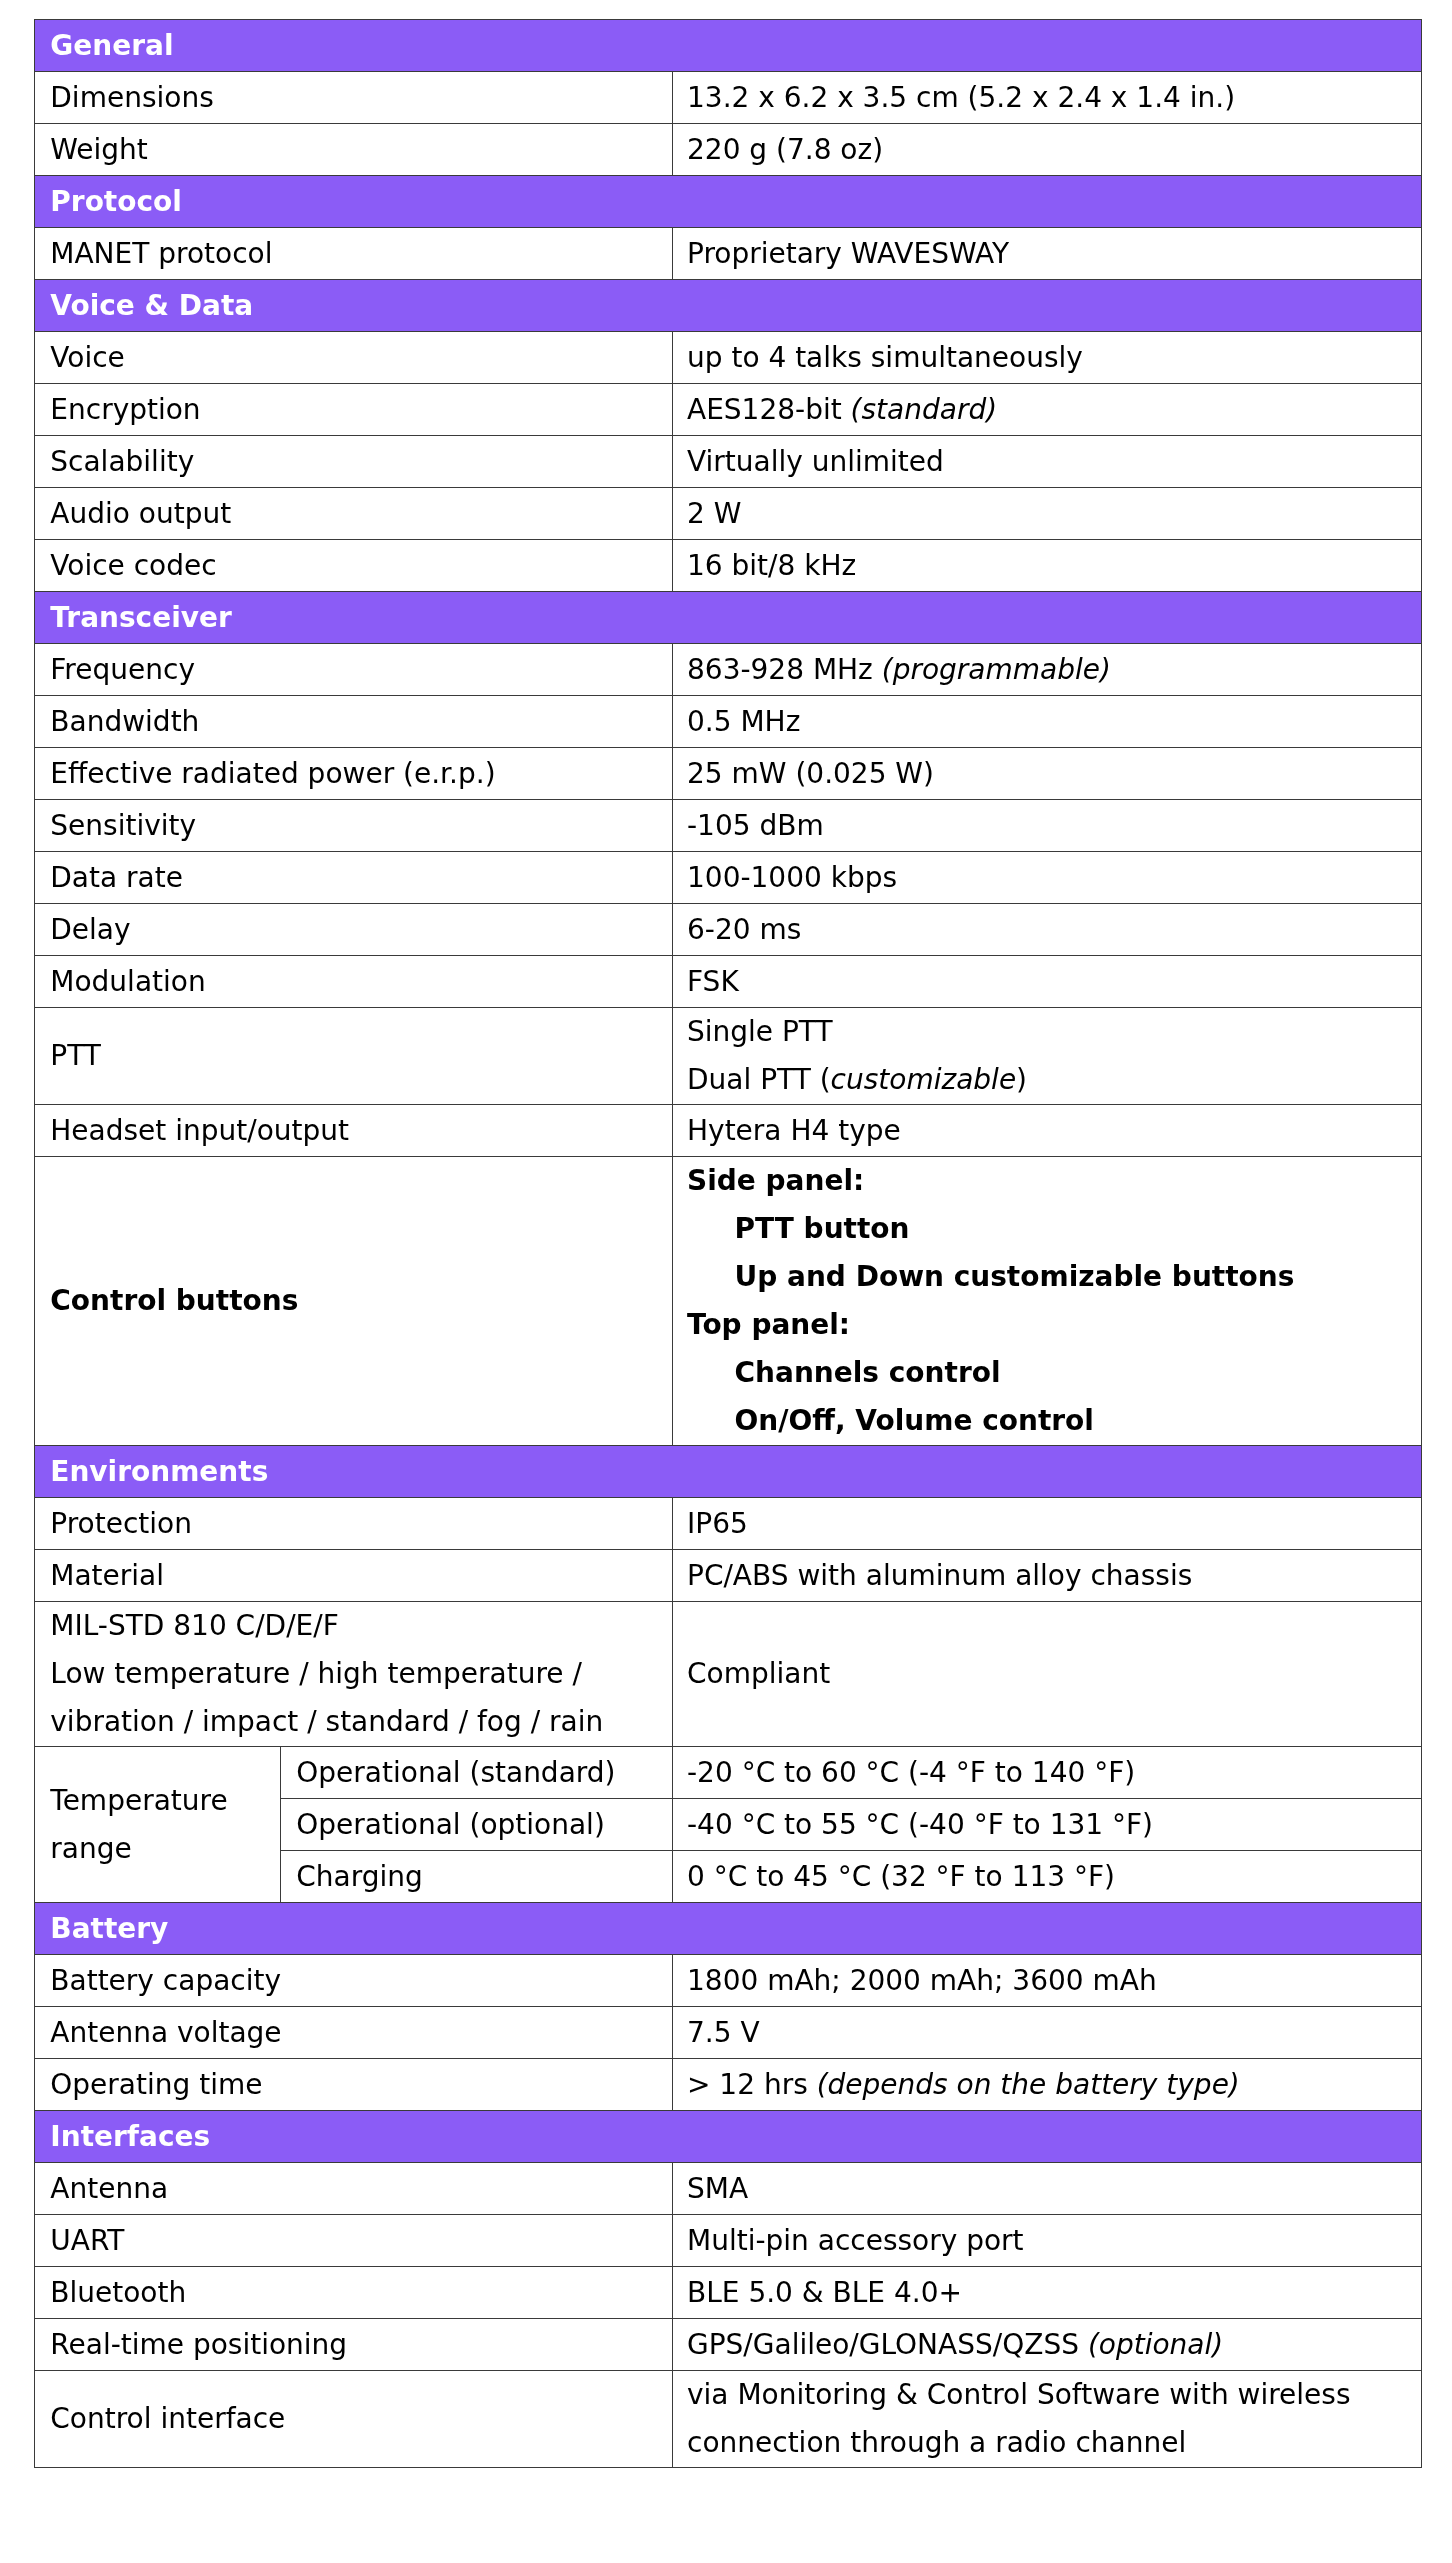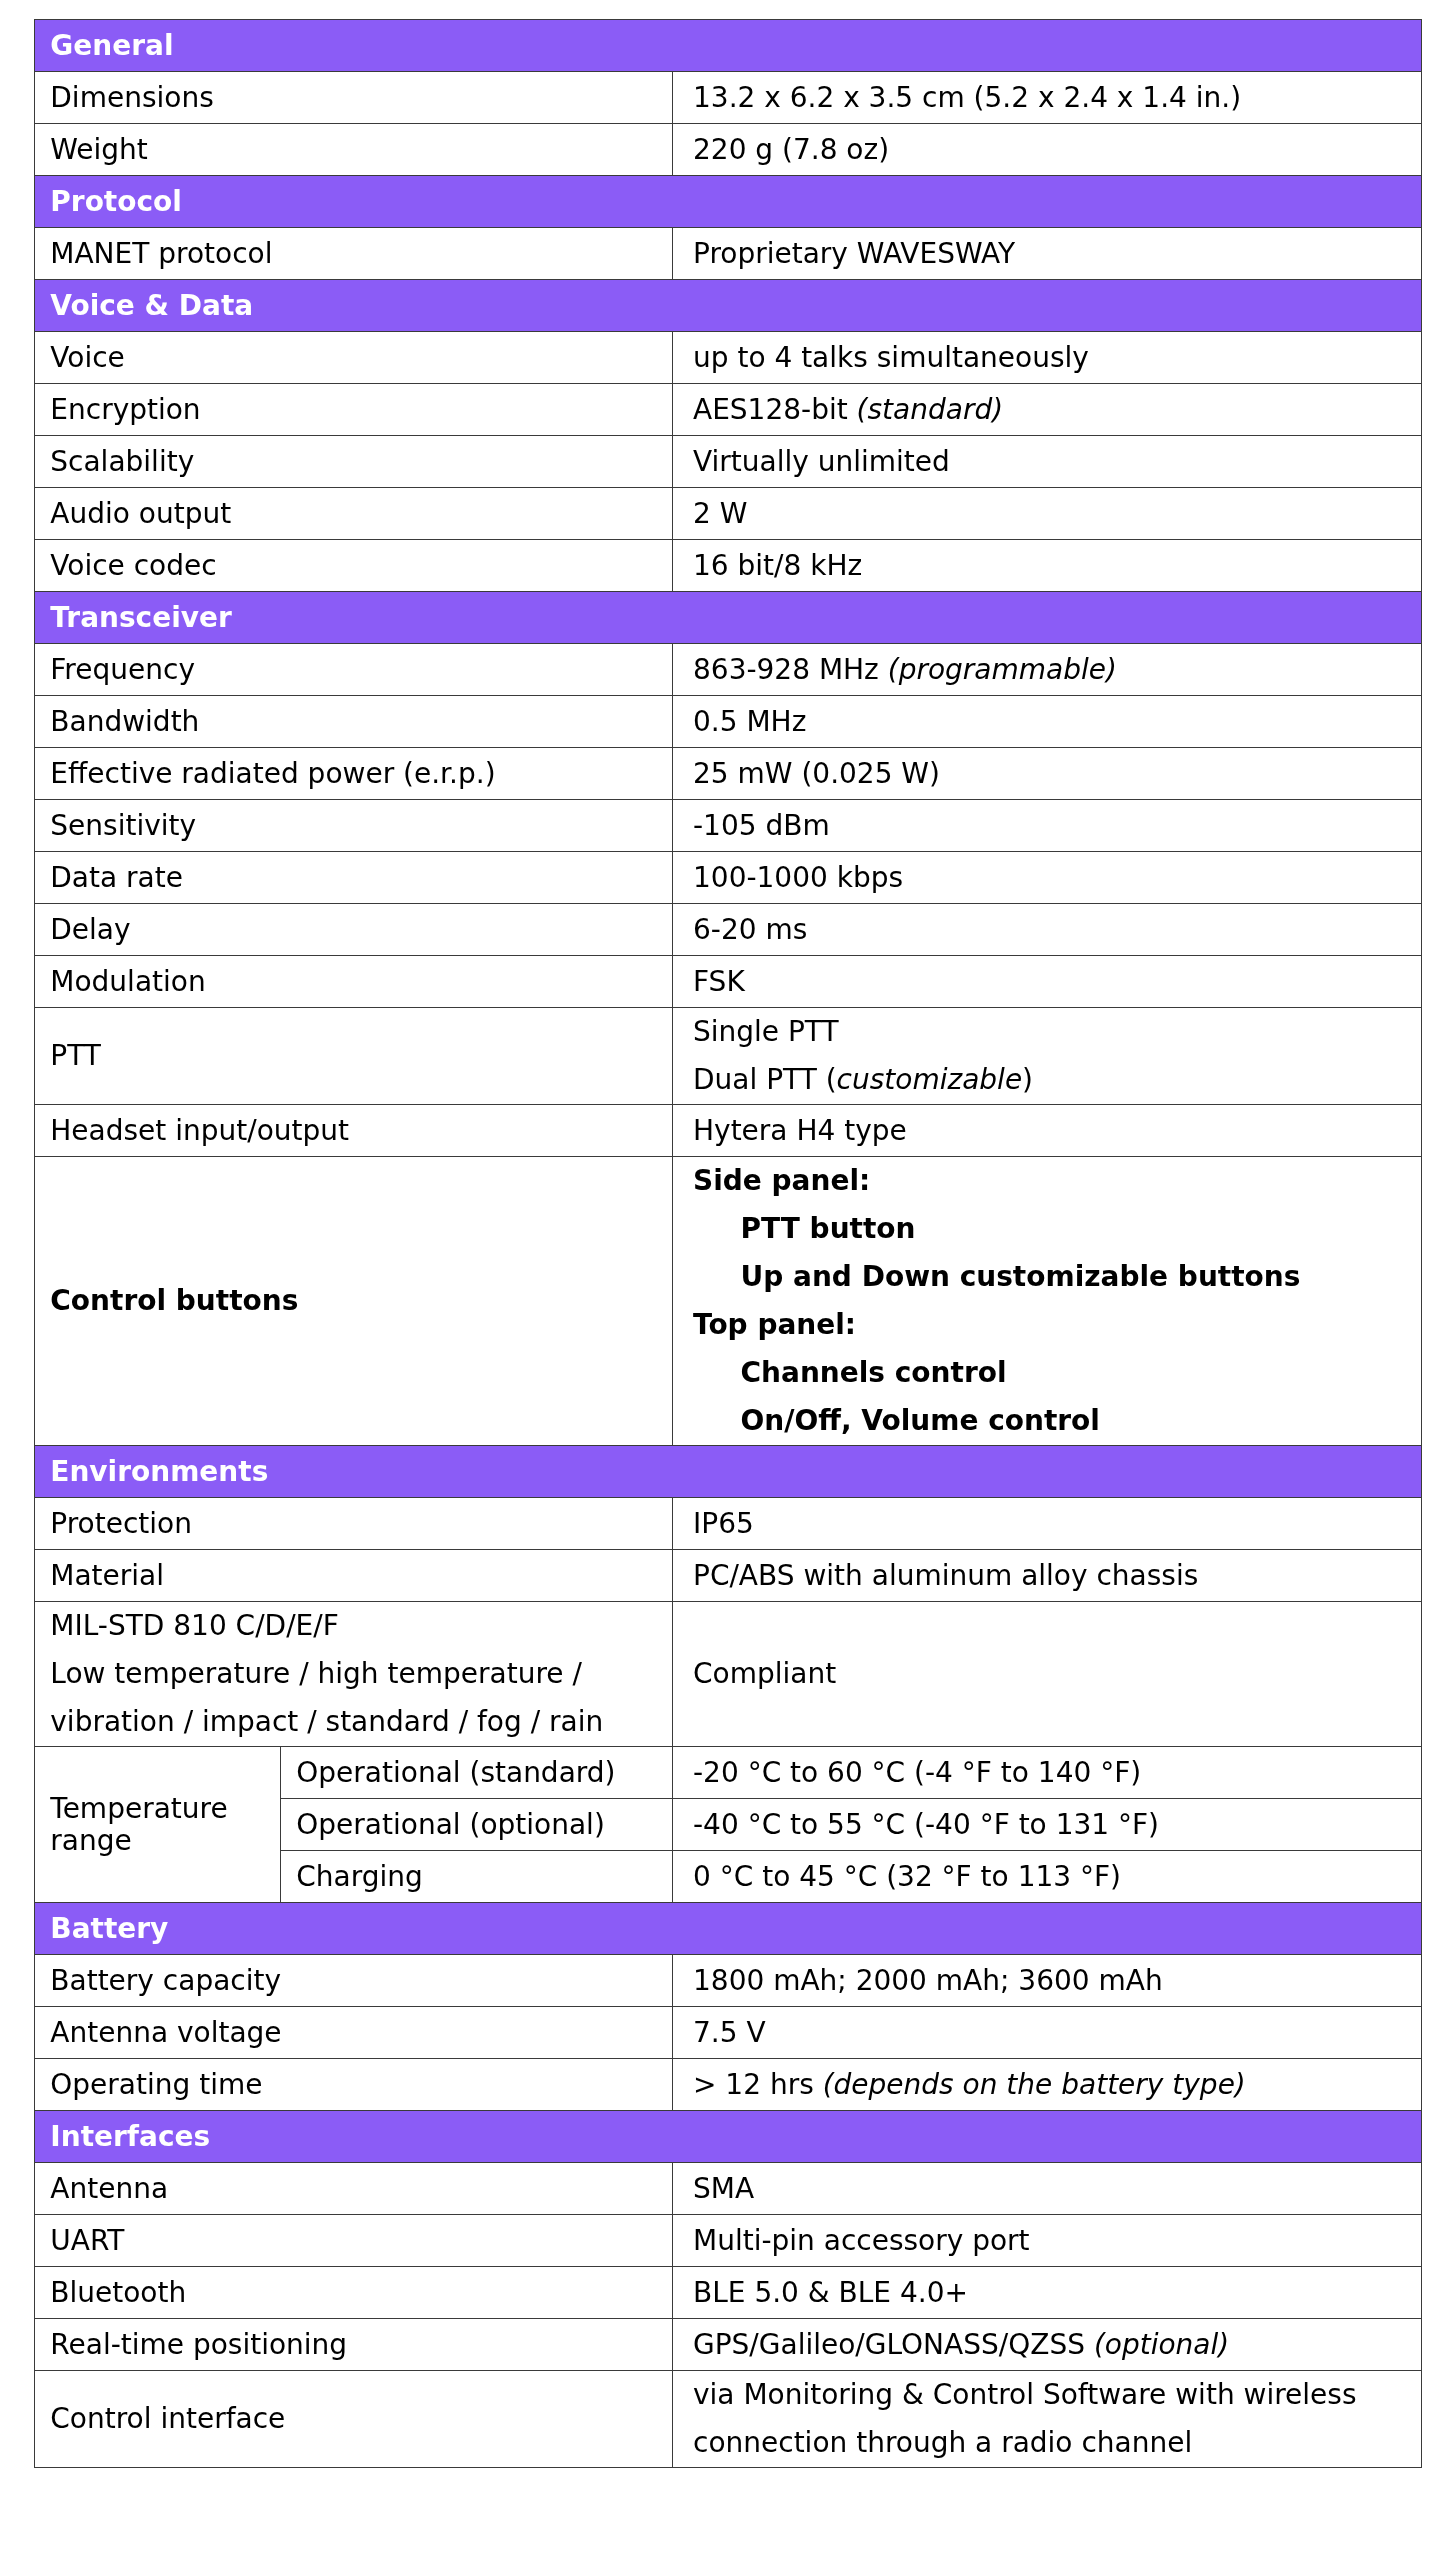--- a/index.html
+++ b/index.html
@@ -4,21 +4,21 @@
 <style>
   html, body { margin: 0; padding: 0; background: #ffffff; }
   body { width: 1453px; height: 2563px; position: relative; font-family: "DejaVu Sans", "Liberation Sans", sans-serif; color: #000; }
   #spec {
     position: absolute; left: 34px; top: 19px; width: 1387px;
     border-collapse: collapse; table-layout: fixed;
   }
   #spec td { border: 1.6px solid #3a3a3a; padding: 0 0 0 15.3px; font-size: 28px; line-height: 48px; vertical-align: middle; }
   #spec tr.row td { height: 51px; }
   #spec tr.section td { background: #8b5cf6; color: #ffffff; font-weight: bold; height: 51px; border-color: #3a3a3a; }
-  #spec td.val { padding-left: 20px; }
+  #spec td.val { padding-left: 14px; }
   #spec tr.multi2 td { height: 95px; }
   #spec tr.multi3 td { height: 143px; }
   #spec tr.multi6 td { height: 286px; font-weight: bold; }
   em { font-style: italic; }
   .bullet { display: flex; align-items: center; }
   .bullet .dot { width: 16.5px; height: 16.5px; border-radius: 50%; background: #000; margin-left: 2.5px; margin-right: 45px; flex: none; }
   .line { display: block; }
   col.c1 { width: 246px; }
   col.c2 { width: 392px; }
   col.c3 { width: 749px; }
@@ -145,21 +145,21 @@
   </tr>
   <tr class="multi3">
     <td colspan="2">
       <span class="line">MIL-STD 810 C/D/E/F</span>
       <span class="line">Low temperature / high temperature /</span>
       <span class="line">vibration / impact / standard / fog / rain</span>
     </td>
     <td class="val">Compliant</td>
   </tr>
   <tr class="row">
-    <td rowspan="3" style="line-height:32px;">Temperature range</td>
+    <td rowspan="3" style="line-height:48px;">Temperature range</td>
     <td>Operational (standard)</td>
     <td class="val">-20 °C to 60 °C (-4 °F to 140 °F)</td>
   </tr>
   <tr class="row">
     <td>Operational (optional)</td>
     <td class="val">-40 °C to 55 °C (-40 °F to 131 °F)</td>
   </tr>
   <tr class="row">
     <td>Charging</td>
     <td class="val">0 °C to 45 °C (32 °F to 113 °F)</td>

